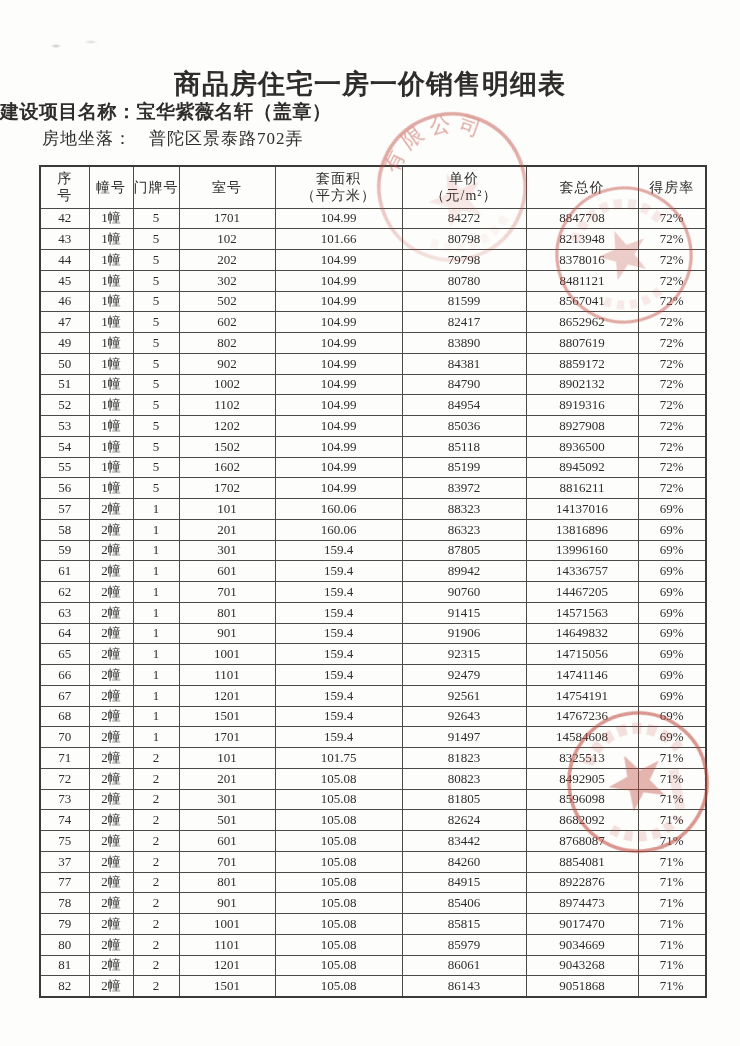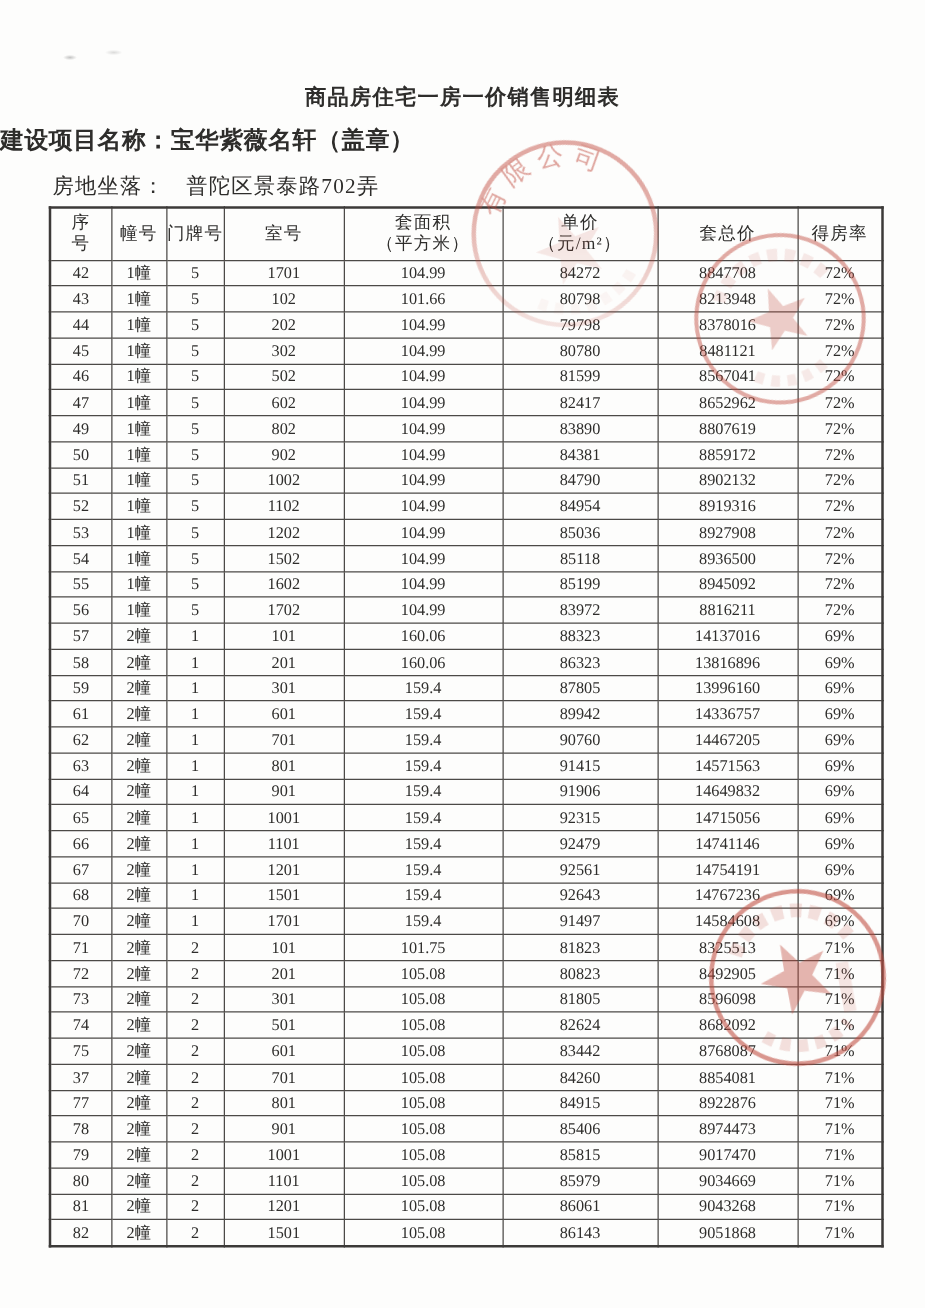--- a/index.html
+++ b/index.html
@@ -16,28 +16,28 @@
   .scan-artifact {
     position:absolute; left:46px; top:38px; width:60px; height:12px;
     background:
       radial-gradient(ellipse 8px 3px at 10px 8px, rgba(90,90,90,.35), transparent 70%),
       radial-gradient(ellipse 10px 3px at 45px 4px, rgba(120,120,120,.25), transparent 70%);
     filter:blur(.5px);
   }
 
   .title {
     position:absolute; top:66px; left:0; width:100%;
-    text-align:center; font-size:17px; font-weight:bold; letter-spacing:1px;
+    text-align:center; font-size:27px; font-weight:bold; letter-spacing:1px;
   }
   .subtitle {
     position:absolute; top:99px; left:0; width:100%;
     font-size:19px; font-weight:bold; letter-spacing:.5px;
   }
   .location {
-    position:absolute; top:137px; left:42px;
+    position:absolute; top:127px; left:42px;
     font-size:17px; letter-spacing:1px;
   }
   .location .loc-val { margin-left:17px; }
 
   table.price-table {
     position:absolute; left:39px; top:165px;
     width:666px; height:833px;
     border-collapse:collapse; table-layout:fixed;
     font-size:13px; text-align:center;
   }

